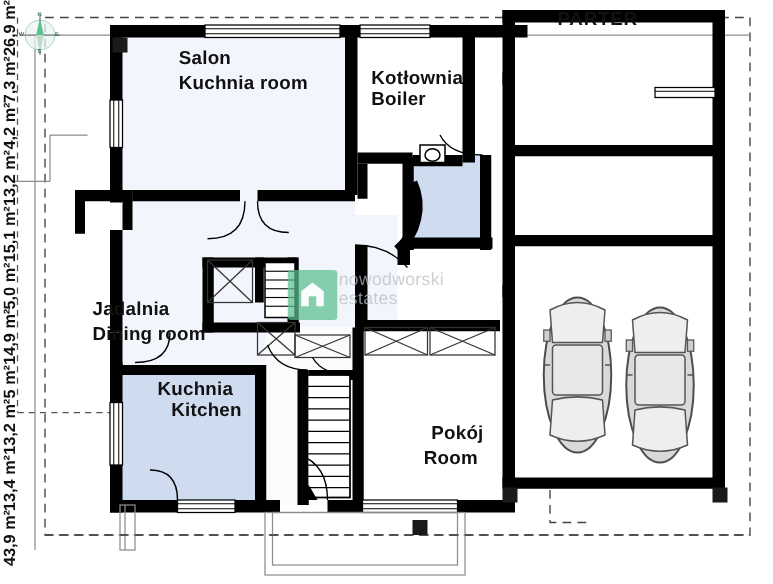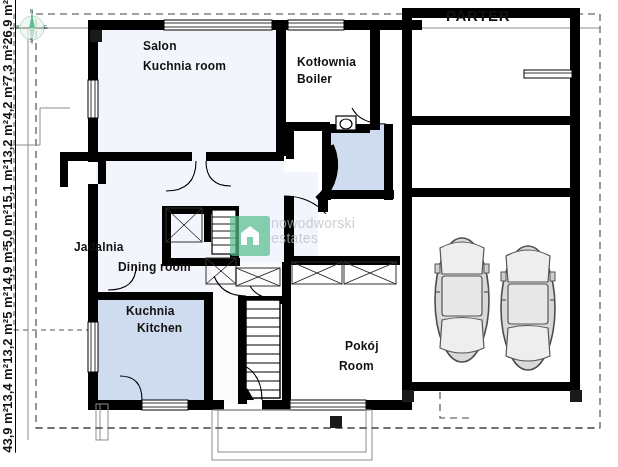--- a/index.html
+++ b/index.html
@@ -1,20 +1,20 @@
 <!DOCTYPE html>
 <html><head>
 <meta charset="utf-8">
 <style>
   html,body{margin:0;padding:0;background:#ffffff;}
   body{font-family:"Liberation Sans",sans-serif;}
-  #stage{position:relative;width:618px;height:467px;background:#ffffff;overflow:hidden;text-decoration:underline;}
+  #stage{position:relative;width:618px;height:467px;background:#ffffff;overflow:hidden;}
   #stage svg{position:absolute;left:0;top:0;}
   .lbl{position:absolute;font-weight:bold;color:#111;white-space:nowrap;letter-spacing:.2px;}
-  .roomname{font-size:12px;line-height:13.5px;}
+  .roomname{font-size:15px;line-height:13.5px;}
   .area{font-size:13px;font-weight:bold;color:#111;white-space:nowrap;}
   .rot180b{transform:rotate(180deg);}
   .title{position:absolute;font-size:15px;font-weight:bold;letter-spacing:.6px;color:#111;}
   .wm{position:absolute;display:flex;align-items:center;gap:6px;opacity:.72;padding-left:41px;}
   .wm-txt{display:flex;flex-direction:column;line-height:15px;}
   .wm-txt span{font-size:14px;color:#b9bdc2;letter-spacing:.3px;}
   .compass{position:absolute;}
   .compass span{position:absolute;font-size:4.5px;color:#3a6b55;font-weight:bold;}
 </style>
 </head>
@@ -281,21 +281,21 @@
     <span style="left:1px;top:15px;">W</span>
   </div>
 
   <div class="lbl roomname" style="left:143px;top:40px;">Salon</div>
   <div class="lbl roomname" style="left:143px;top:60px;">Kuchnia room</div>
 
   <div class="lbl roomname" style="left:297px;top:56px;">Kotłownia</div>
   <div class="lbl roomname" style="left:297px;top:73px;">Boiler</div>
 
   <div class="lbl roomname" style="left:74px;top:241px;">Jadalnia</div>
-  <div class="lbl roomname" style="left:74px;top:261px;margin-left:44px;">Dining room</div>
+  <div class="lbl roomname" style="left:74px;top:261px;">Dining room</div>
 
   <div class="lbl roomname" style="left:126px;top:305px;">Kuchnia</div>
   <div class="lbl roomname" style="left:110px;top:322px;padding-left:27px;">Kitchen</div>
 
   <div class="lbl roomname" style="left:319px;top:340px;margin-left:26px;">Pokój</div>
   <div class="lbl roomname" style="left:319px;top:360px;padding-left:20px;">Room</div>
 
   <div class="area rot180b" style="left:214px;top:72px;width:60px;text-align:center;writing-mode:vertical-rl;">26,9 m²</div>
   <div class="area rot180b" style="left:326px;top:62px;writing-mode:vertical-rl;">7,3 m²</div>
   <div class="area rot180b" style="left:340px;top:140px;writing-mode:vertical-rl;">4,2 m²</div>

